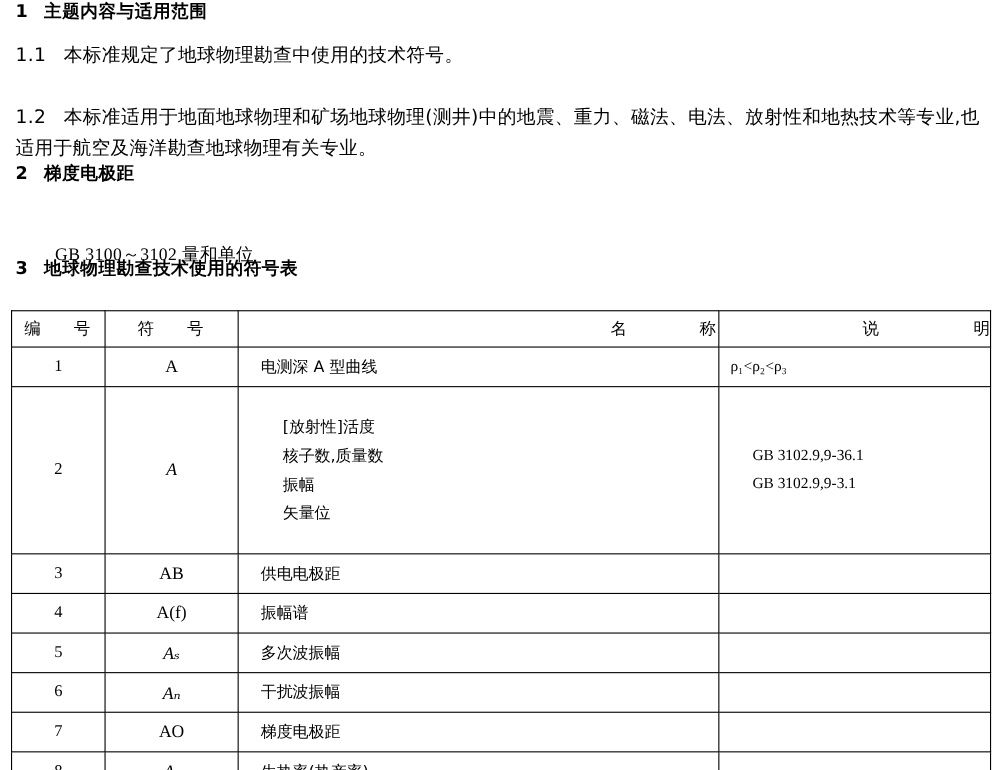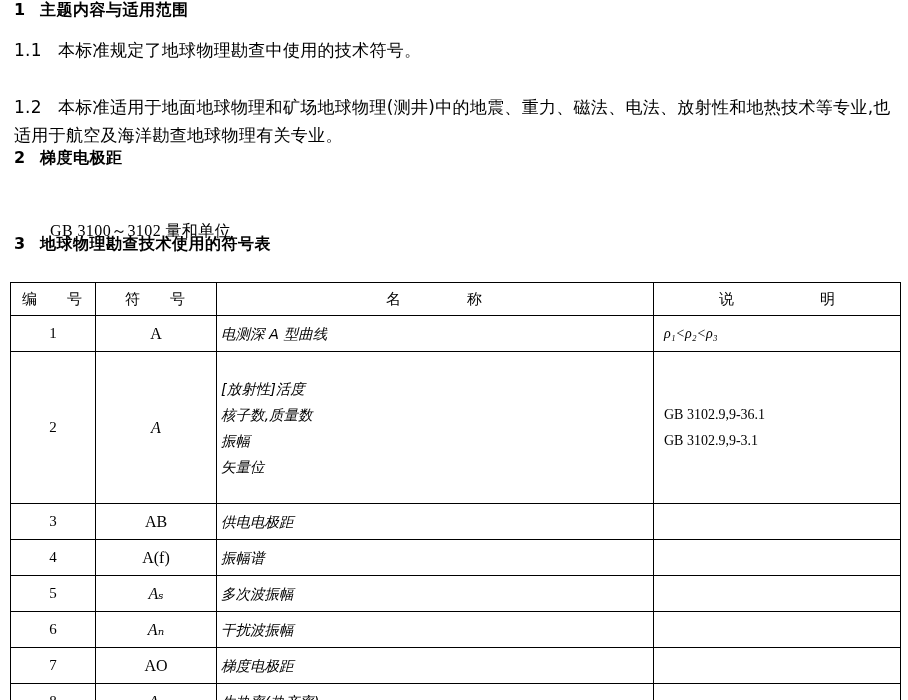--- a/index.html
+++ b/index.html
@@ -74,21 +74,21 @@
   }
   .c-no { width: 84px; text-align: center; }
   .c-sym { width: 120px; text-align: center; }
   .c-name { width: 436px; }
   .c-desc { width: 246px; font-family: Liberation Serif, serif; }
 
   thead td {
     height: 32px;
     font-family: "DejaVu Sans", "Liberation Sans", sans-serif;
     font-size: 15px;
-    text-align: center;
+    text-align: right;
     letter-spacing: 2px;
   }
   thead td.desc-head {
     letter-spacing: 0;
   }
   .head-spread {
     display: inline-block;
   }
   .head-spread .g1 { margin-right: 28px; }
   .desc-head .d1 { margin-right: 86px; }
@@ -100,35 +100,34 @@
     text-align: center;
   }
   tbody td.c-sym {
     font-family: "Liberation Serif", "DejaVu Serif", serif;
     font-size: 16px;
     text-align: center;
   }
   tbody td.c-name {
     font-family: "DejaVu Sans", "Liberation Sans", sans-serif;
     font-size: 14.5px;
-    padding-left: 4px;
+    padding-left: 20px;
     line-height: 26px;
-    font-style: italic;
   }
   tbody td.c-desc {
     font-family: "Liberation Serif", "DejaVu Serif", serif;
     font-size: 14px;
     padding-left: 10px;
     line-height: 26px;
   }
   .r-std { height: 36px; }
   .r-tall { height: 152px; }
-  .multi span { display: block; }
+  .multi span { display: block; margin-left: 20px; }
   .ital { font-style: italic; }
-  .rho { font-style: italic; }
+  .rho { }
 </style>
 </head>
 <body>
 
 <div class="page">
 
   <div id="row-1-1" class="sec-head">
     <span class="num">1</span><span>主题内容与适用范围</span>
   </div>
 

